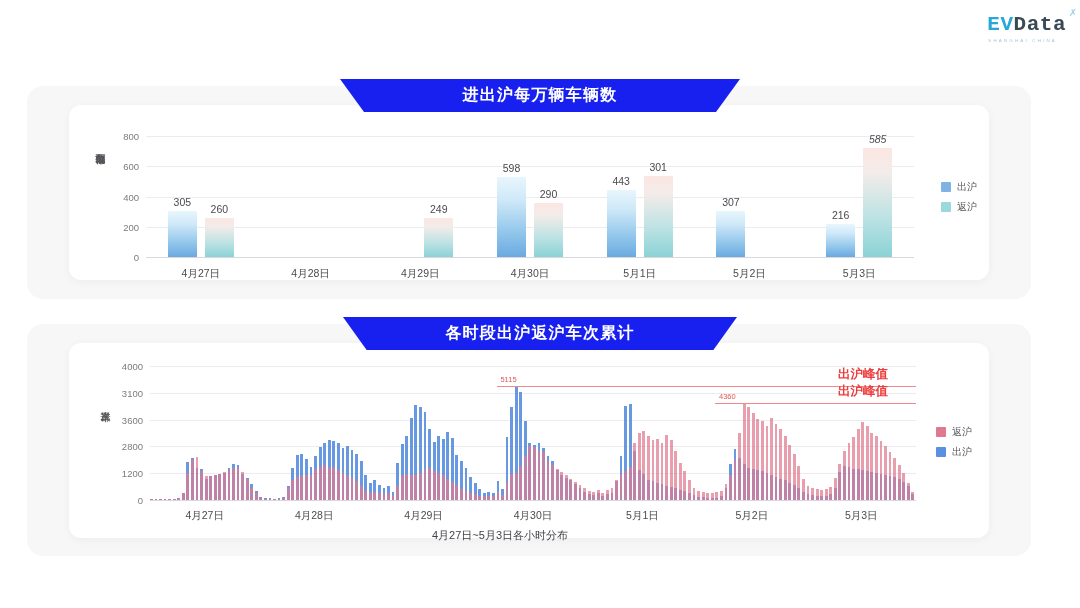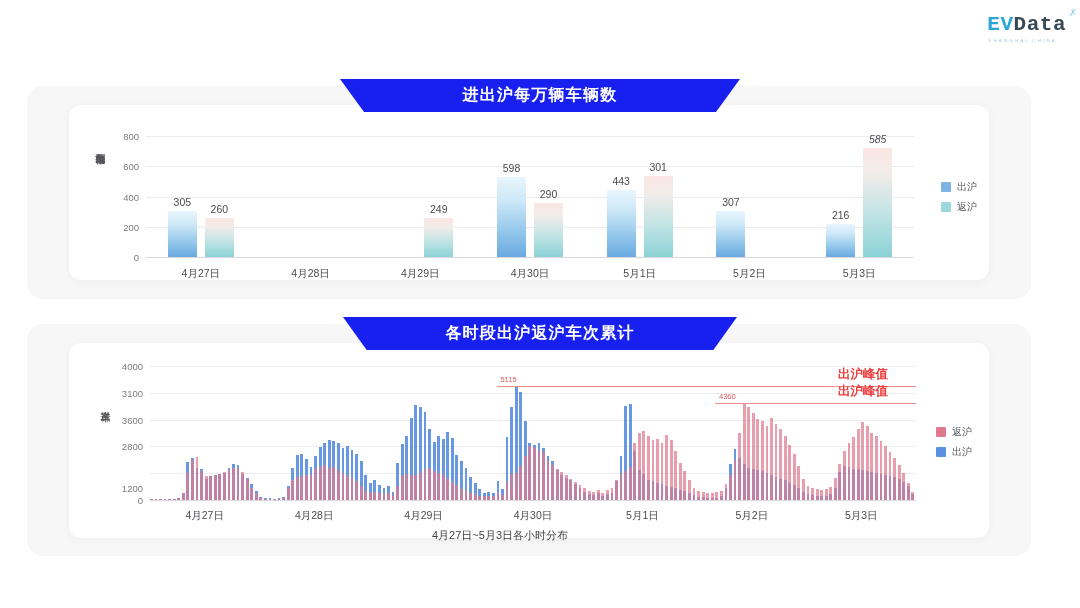--- a/index.html
+++ b/index.html
@@ -244,21 +244,21 @@
   <div class="card" id="card-2"></div>
 </div>
 <div class="ribbon" id="ribbon-2">各时段出沪返沪车次累计</div>
 
 <div class="axis-title" id="ylab-2" style="left:98px;top:404px;">车次累计</div>
 
 <div class="plot" id="plot-2">
     <div class="gridline" style="top: 134px; background: rgb(216, 216, 221);"></div>
     <div class="ytick" style="top: 134px;">0</div>
     <div class="gridline" style="top: 107.2px;"></div>
-    <div class="ytick" style="top: 107.2px; margin-top: 15px;">1200</div>
+    <div class="ytick" style="top: 107.2px;">1200</div>
     <div class="gridline" style="top: 80.4px;"></div>
     <div class="ytick" style="top: 80.4px;">2800</div>
     <div class="gridline" style="top: 53.6px;"></div>
     <div class="ytick" style="top: 53.6px;">3600</div>
     <div class="gridline" style="top: 26.8px;"></div>
     <div class="ytick" style="top: 26.8px;">3100</div>
     <div class="gridline" style="top: 0px;"></div>
     <div class="ytick" style="top: 0px;">4000</div>
     <div class="hbar out" style="left: 0px; width: 2.8269px; height: 1.34px;"></div>
     <div class="hbar out" style="left: 4.55952px; width: 2.8269px; height: 1.005px;"></div>

